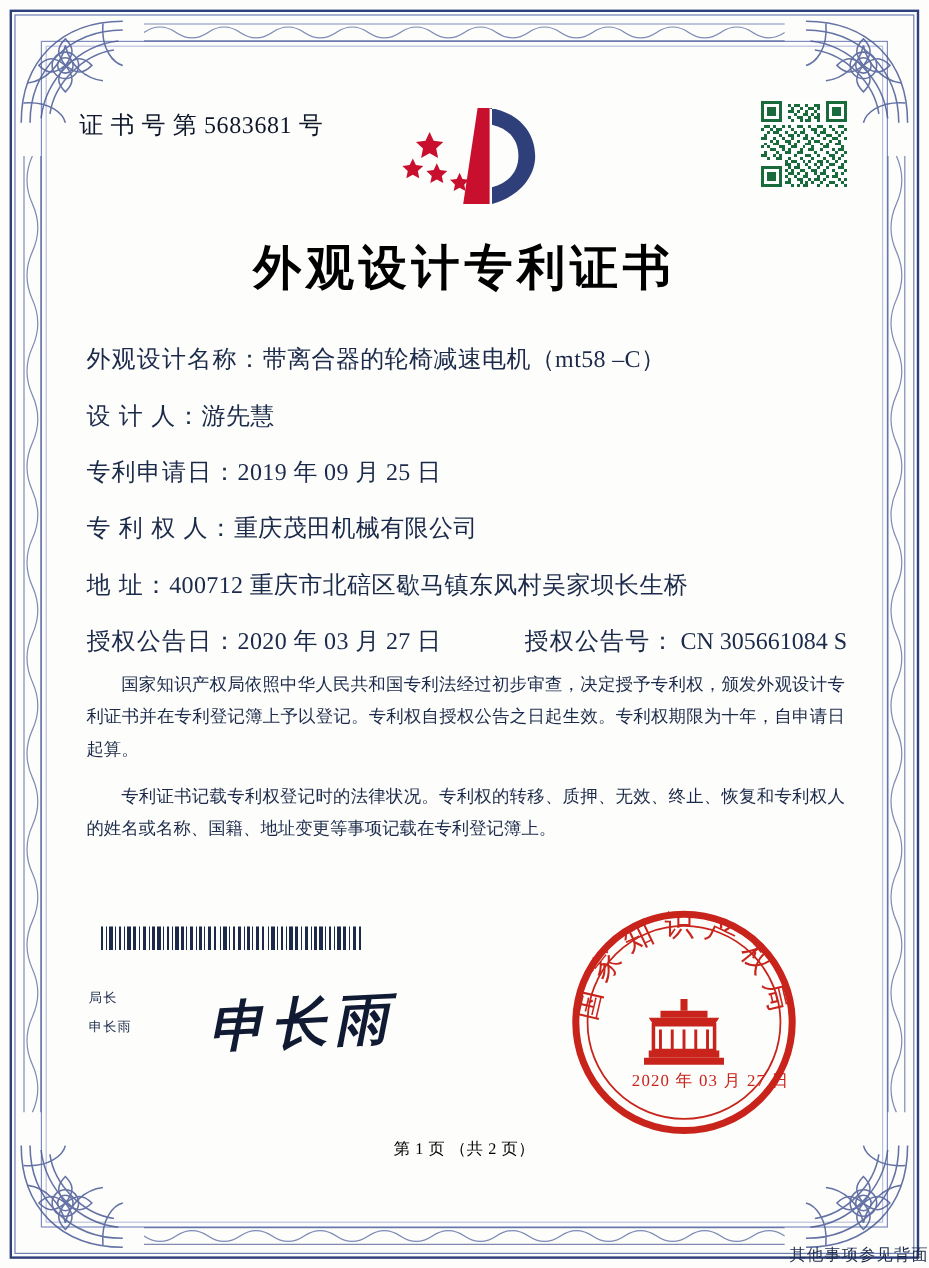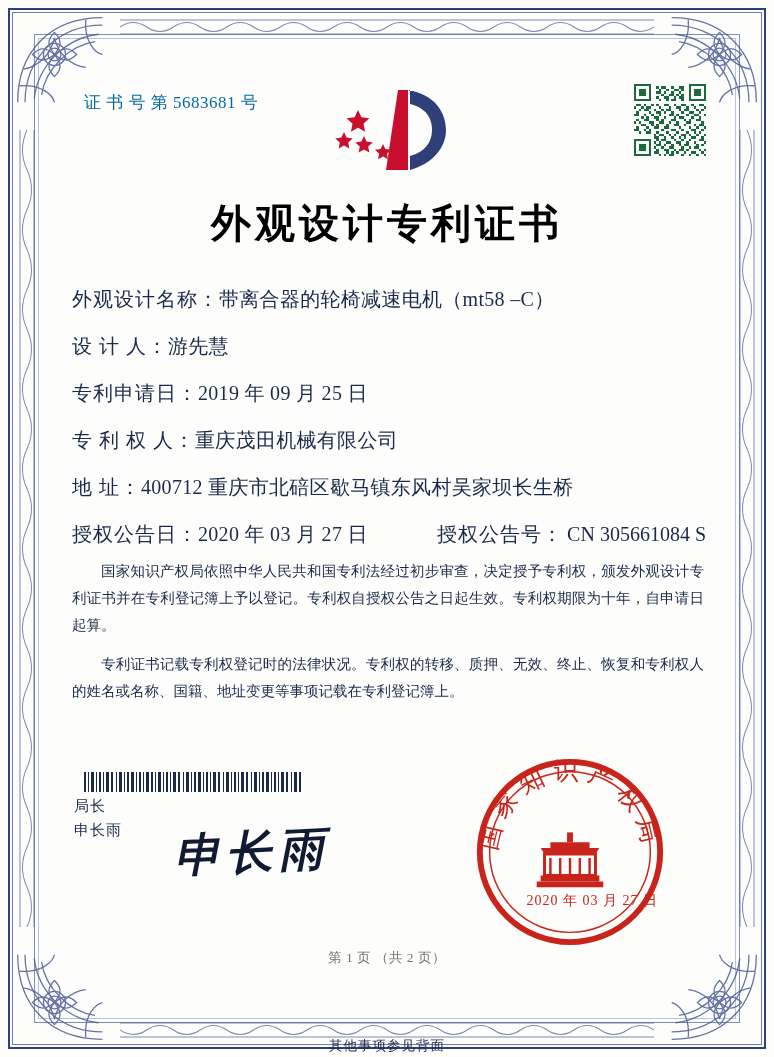--- a/index.html
+++ b/index.html
@@ -69,25 +69,25 @@
   .edge-right  { right: 16px; top: 130px; bottom: 130px;  width: 22px; transform: scaleX(-1); }
 
   
   .content {
     position: absolute;
     left: 54px; right: 54px; top: 54px; bottom: 54px;
   }
 
   .cert-no {
     position: absolute;
-    left: 30px;
+    left: 12px;
     top: 37px;
-    font-size: 17px;
+    font-size: 20px;
     letter-spacing: .5px;
-    color: #0369a1;
+    color: #0f172a;
     white-space: nowrap;
   }
 
   
   .qr {
     position: absolute;
     right: 14px;
     top: 30px;
     width: 72px;
     height: 72px;
@@ -174,22 +174,22 @@
     left: 30px;
     top: 718px;
     width: 220px;
     height: 20px;
   }
   .barcode svg { display:block; width:100%; height:100%; }
 
   .signature-block {
     position: absolute;
     left: 20px;
-    top: 740px;
-    font-size: 15px;
+    top: 766px;
+    font-size: 11px;
     line-height: 24px;
     letter-spacing: 1px;
   }
   .handwriting {
     position: absolute;
     left: 120px;
     top: 768px;
     font-size: 46px;
     font-family: "DejaVu Serif", "Liberation Serif", serif;
     font-style: italic;
@@ -217,29 +217,29 @@
     letter-spacing: 1px;
     white-space: nowrap;
   }
 
   .page-number {
     position: absolute;
     left: 0; right: 0;
     bottom: 36px;
     text-align: center;
     font-size: 13.5px;
-    color: #737373;
+    color: #000000;
     letter-spacing: .5px;
   }
 
   .footer-note {
     position: absolute;
     left: 0; right: 0;
     bottom: 2px;
-    text-align: center;
+    text-align: right;
     font-size: 13.5px;
     color: #1b2a4a;
     letter-spacing: 1px;
   }
 </style>
 </head>
 <body>
 
 <div class="page">
 

